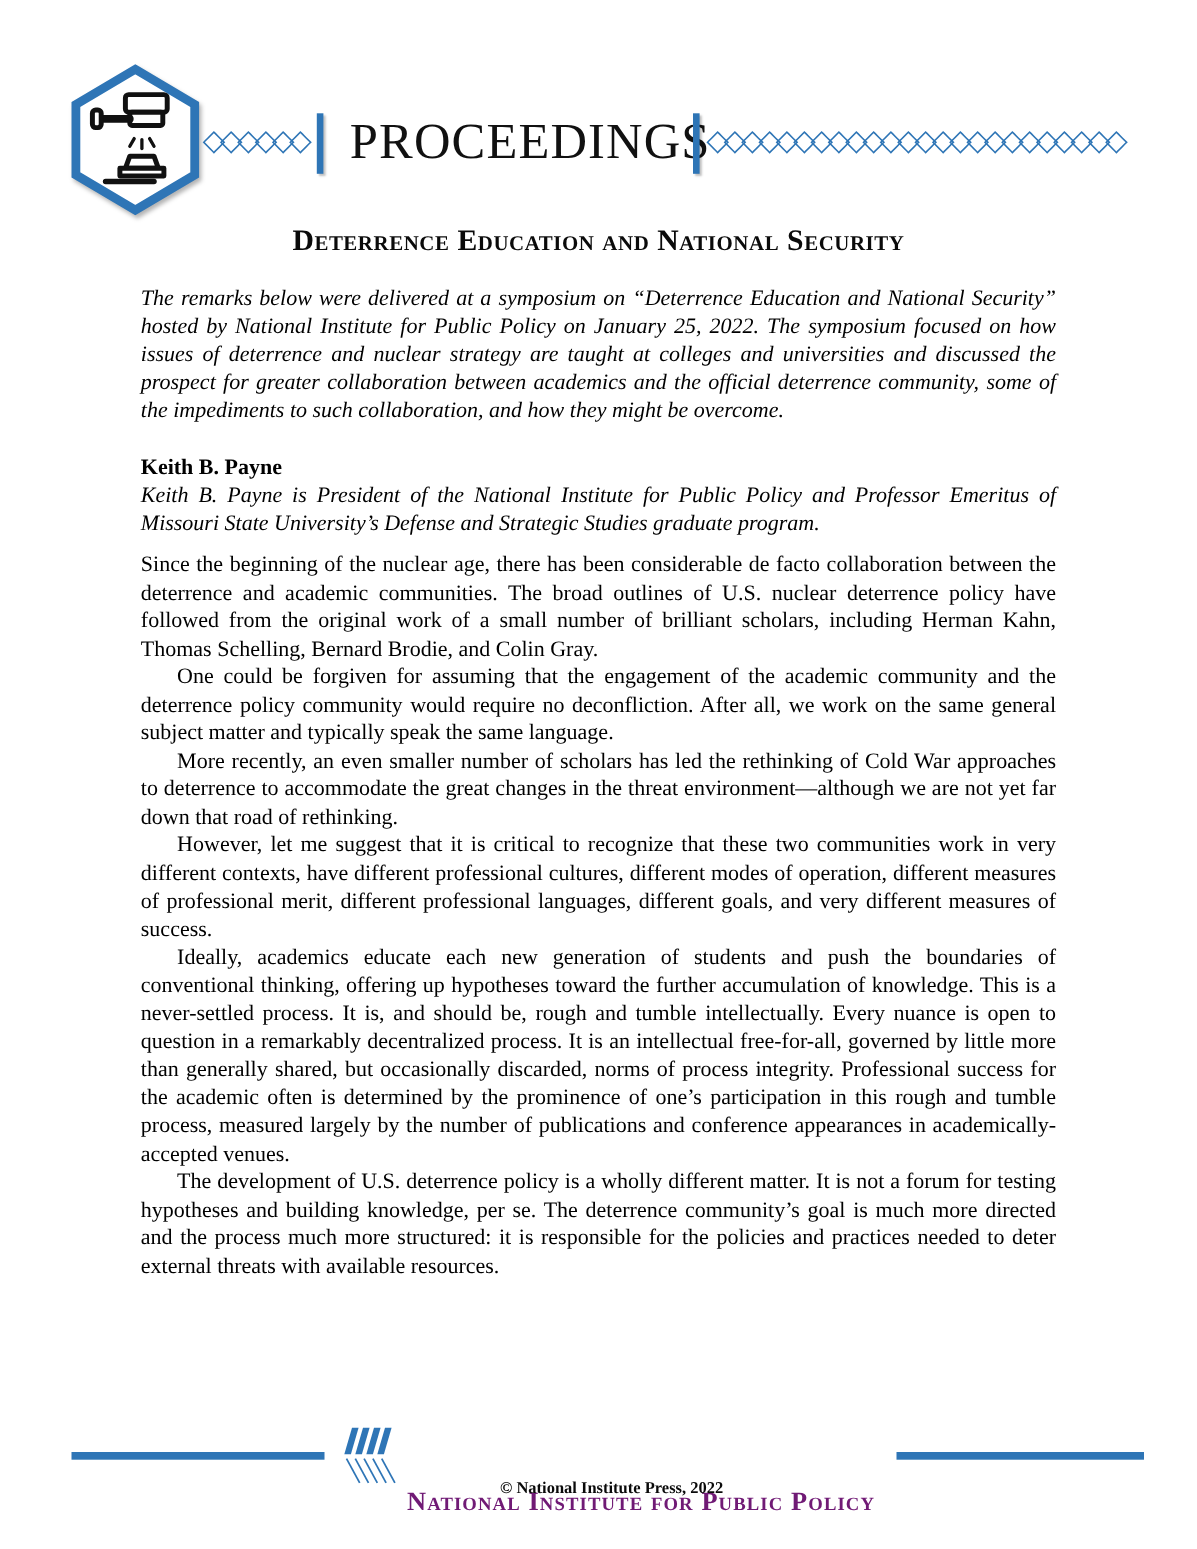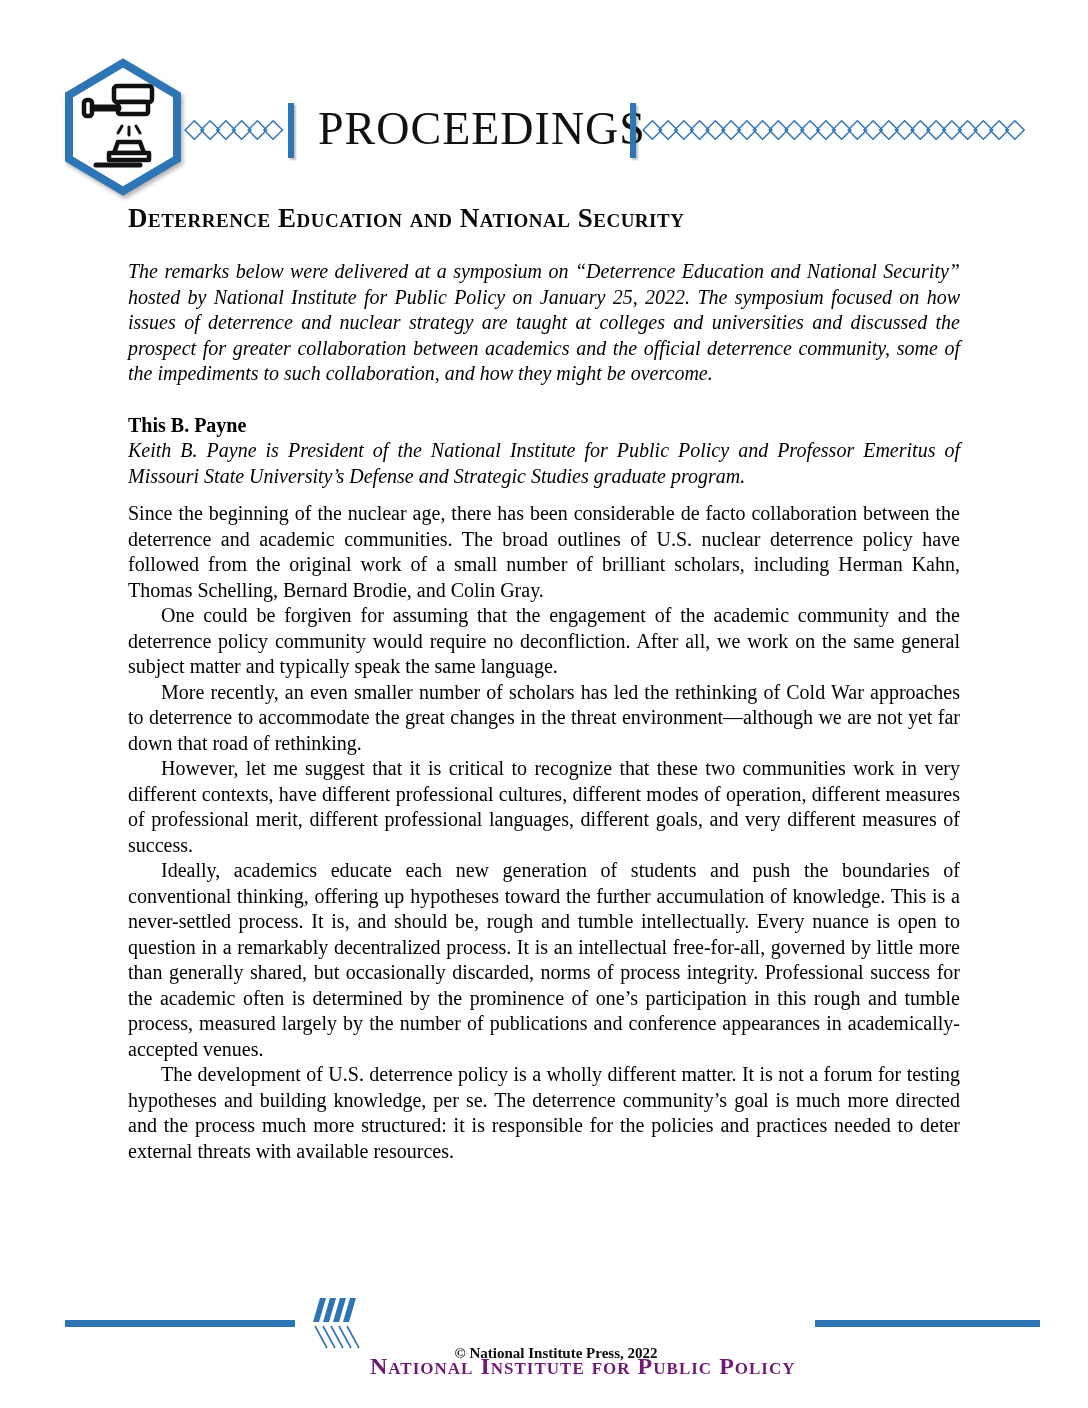--- a/index.html
+++ b/index.html
@@ -49,20 +49,21 @@
     line-height: 52px;
   }
 
   
   .article {
     position: absolute;
     left: 128px; top: 203px;
     width: 832px;
   }
   .article-title {
+    text-align: center;
     font-size: 27px;
     font-weight: 700;
     font-variant: small-caps;
     letter-spacing: 0.5px;
     color: #0a0a0a;
   }
   .intro {
     margin-top: 25px;
     font-style: italic;
     font-size: 20px;
@@ -158,21 +159,21 @@
 
     <div class="chain chain-right">◇◇◇◇◇◇◇◇◇◇◇◇◇◇◇◇◇◇◇◇◇◇◇◇</div>
   </div>
 
   <div class="article">
 
     <h2 class="article-title">Deterrence Education and National Security</h2>
 
     <p class="intro">The remarks below were delivered at a symposium on “Deterrence Education and National Security” hosted by National Institute for Public Policy on January 25, 2022.  The symposium focused on how issues of deterrence and nuclear strategy are taught at colleges and universities and discussed the prospect for greater collaboration between academics and the official deterrence community, some of the impediments to such collaboration, and how they might be overcome.</p>
 
-    <p class="author-name">This B. Payne</p>
+    <p class="author-name">Keith B. Payne</p>
 
     <p class="author-bio">Keith B. Payne is President of the National Institute for Public Policy and Professor Emeritus of Missouri State University’s Defense and Strategic Studies graduate program.</p>
 
     <div class="body-text">
         <p class="para">Since the beginning of the nuclear age, there has been considerable de facto collaboration between the deterrence and academic communities. The broad outlines of U.S. nuclear deterrence policy have followed from the original work of a small number of brilliant scholars, including Herman Kahn, Thomas Schelling, Bernard Brodie, and Colin Gray.</p>
         <p class="para indent">One could be forgiven for assuming that the engagement of the academic community and the deterrence policy community would require no deconfliction. After all, we work on the same general subject matter and typically speak the same language.</p>
         <p class="para indent">More recently, an even smaller number of scholars has led the rethinking of Cold War approaches to deterrence to accommodate the great changes in the threat environment—although we are not yet far down that road of rethinking.</p>
         <p class="para indent">However, let me suggest that it is critical to recognize that these two communities work in very different contexts, have different professional cultures, different modes of operation, different measures of professional merit, different professional languages, different goals, and very different measures of success.</p>
         <p class="para indent">Ideally, academics educate each new generation of students and push the boundaries of conventional thinking, offering up hypotheses toward the further accumulation of knowledge. This is a never-settled process. It is, and should be, rough and tumble intellectually. Every nuance is open to question in a remarkably decentralized process. It is an intellectual free-for-all, governed by little more than generally shared, but occasionally discarded, norms of process integrity. Professional success for the academic often is determined by the prominence of one’s participation in this rough and tumble process, measured largely by the number of publications and conference appearances in academically-accepted venues.</p>
         <p class="para indent">The development of U.S. deterrence policy is a wholly different matter. It is not a forum for testing hypotheses and building knowledge, per se. The deterrence community’s goal is much more directed and the process much more structured: it is responsible for the policies and practices needed to deter external threats with available resources.</p>

